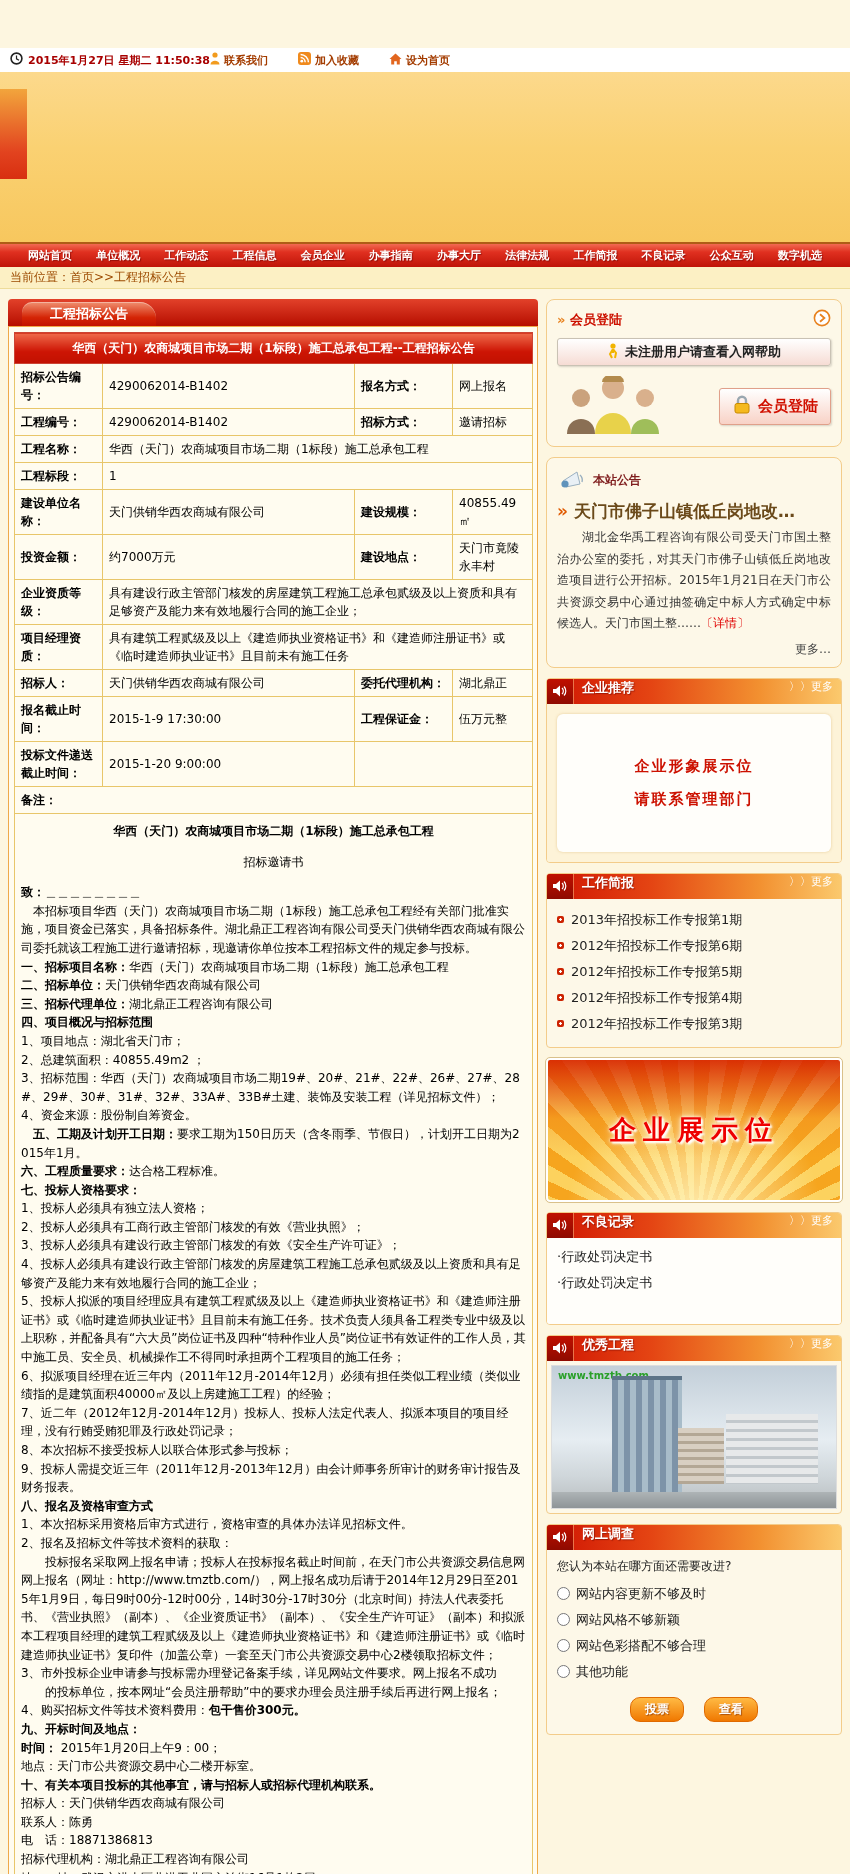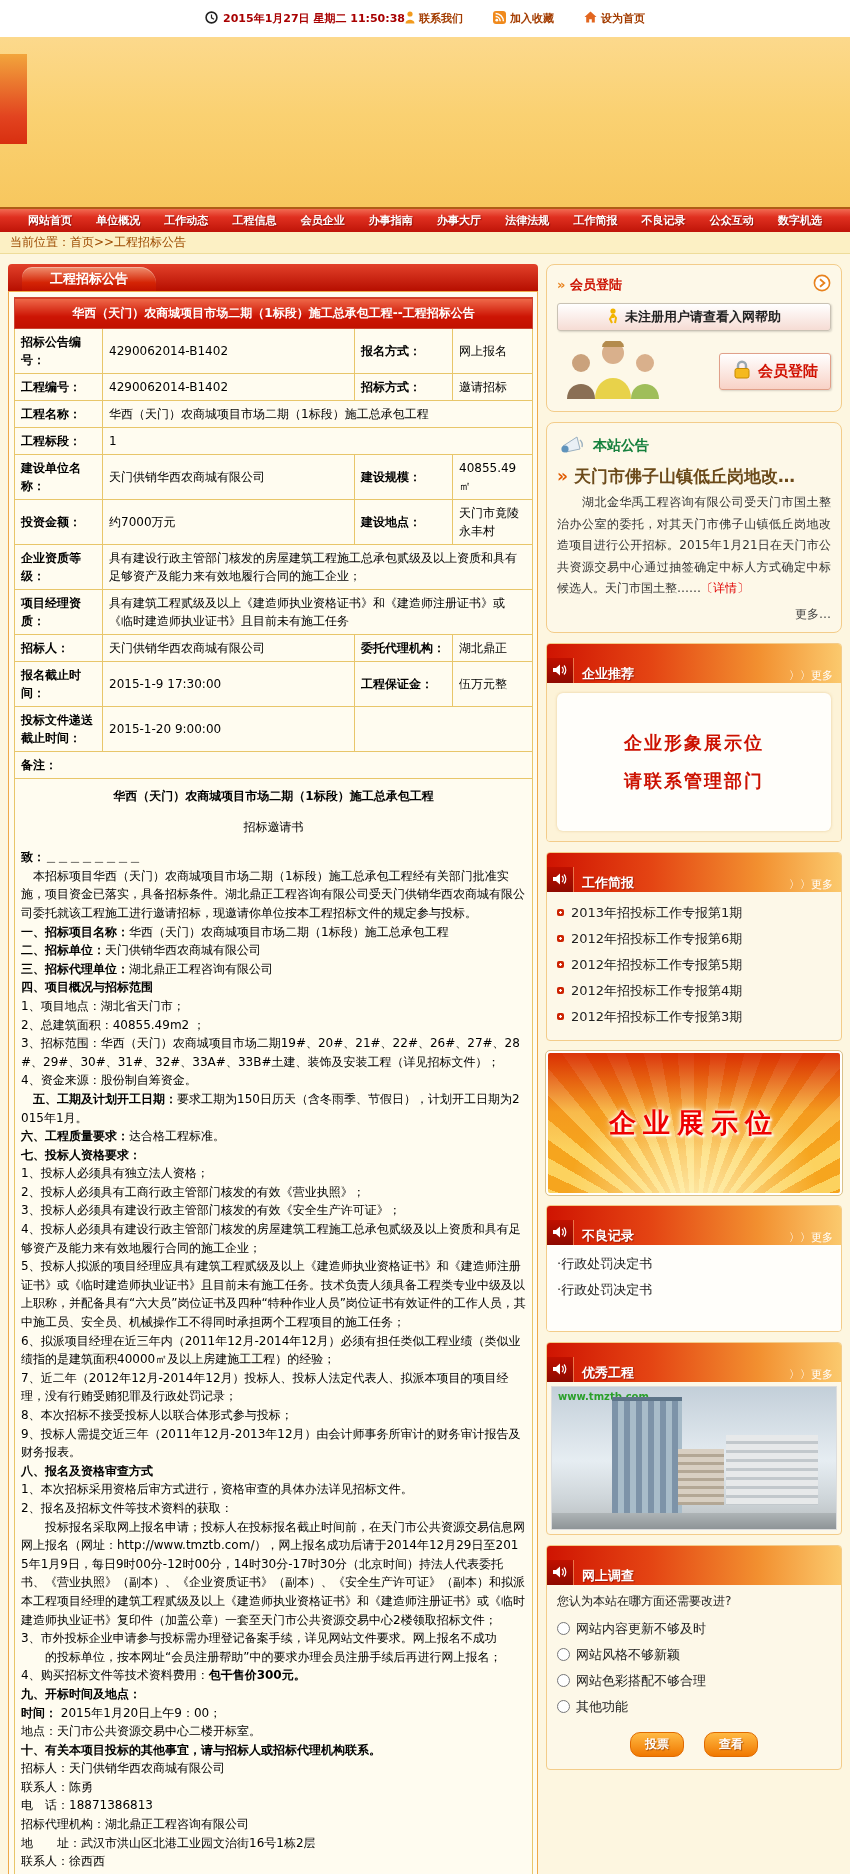--- a/index.html
+++ b/index.html
@@ -1,18 +1,18 @@
 <!DOCTYPE html>
 <html><head>
 <meta charset="utf-8">
 <style>
   html,body{margin:0;padding:0;}
   body{width:850px;background:#fdf6e0;font-family:"DejaVu Sans","Liberation Sans",sans-serif;font-size:12px;color:#000;}
   
-  .topbar{height:37px;background:#fff;display:flex;justify-content:center;align-items:center;padding:0 10px;font-size:11px;color:#a80000;}
+  .topbar{height:24px;background:#fff;display:flex;justify-content:flex-start;align-items:center;padding:0 10px;font-size:11px;color:#a80000;margin-top:48px;}
   .topbar-left{display:flex;align-items:center;gap:5px;font-weight:bold;}
   .topbar-right{display:flex;align-items:center;gap:30px;}
   .top-link{display:flex;align-items:center;gap:4px;color:#a33c00;cursor:pointer;font-weight:bold;}
   
   .banner{height:170px;background:linear-gradient(180deg,#fcd98c 0%,#fad172 45%,#f7c75e 100%);position:relative;border-bottom:2px solid #b05c16;}
   .banner-logo-frag{position:absolute;left:0;top:17px;width:27px;height:90px;background:linear-gradient(180deg,#f2a53c,#e2431f 70%,#d82f10);}
   
   .nav{height:23px;background:linear-gradient(180deg,#f26a52 0%,#e03020 35%,#bf1408 100%);display:flex;align-items:center;justify-content:space-between;padding:0 28px;}
   .nav-item{color:#fff;font-weight:bold;font-size:11px;text-shadow:1px 1px 1px rgba(110,0,0,.6);cursor:pointer;white-space:nowrap;}
   
@@ -37,34 +37,34 @@
   .ln b{font-weight:bold;}
   
   .sbox{border:1px solid #f3cc8a;border-radius:8px;background:#fdf8e8;padding:9px 10px;}
   .member-hd{display:flex;justify-content:space-between;align-items:center;margin-bottom:8px;}
   .member-title{color:#cc1100;font-weight:bold;font-size:13px;}
   .member-title .arr{color:#e8821e;}
   .help-btn{display:flex;align-items:center;gap:6px;justify-content:center;border:1px solid #c9c2b4;background:linear-gradient(180deg,#ffffff,#f6dcd4);border-radius:3px;height:26px;font-weight:bold;font-size:13px;color:#222;cursor:pointer;box-shadow:1px 1px 2px rgba(0,0,0,.15);}
   .member-row{display:flex;align-items:center;justify-content:space-between;margin-top:10px;}
   .login-btn{display:flex;align-items:center;gap:6px;border:1px solid #e0a08a;background:linear-gradient(180deg,#fff,#f8d2c6);border-radius:3px;padding:6px 12px;color:#d01000;font-weight:bold;font-size:15px;cursor:pointer;box-shadow:1px 1px 2px rgba(0,0,0,.15);}
   .notice-hd{display:flex;align-items:center;gap:8px;margin-bottom:6px;}
-  .notice-title{color:#15803d;font-weight:bold;font-size:14px;}
+  .notice-title{color:#7f1d1d;font-weight:bold;font-size:12px;}
   .notice-item{color:#6b4a1a;font-weight:bold;font-size:17px;margin:4px 0 4px;cursor:pointer;}
   .notice-item .arr{color:#e05a00;}
   .notice-body{color:#333;line-height:1.8;text-align:justify;font-size:12px;}
   .detail-link{color:#e00000;cursor:pointer;}
   .more-small{text-align:right;color:#444;margin-top:6px;cursor:pointer;}
   .sec{border:1px solid #f3cc8a;border-radius:4px;overflow:hidden;background:#fdf8e8;}
-  .sec-hd{height:39px;display:flex;align-items:flex-end;background:linear-gradient(90deg,#cf1402 0%,#e44413 35%,#f29030 72%,#fbc96d 100%);}
+  .sec-hd{height:25px;display:flex;align-items:flex-start;background:linear-gradient(90deg,#cf1402 0%,#e44413 35%,#f29030 72%,#fbc96d 100%);}
   .sec-ico{width:26px;height:25px;background:linear-gradient(180deg,#c01000,#8e0a00);display:flex;align-items:center;justify-content:center;flex:none;border-right:1px solid #e9764a;}
   .sec-title{color:#fff;font-weight:bold;font-size:13px;padding-left:8px;flex:1;text-shadow:1px 1px 1px rgba(100,0,0,.5);}
   .sec-more{color:#fff;font-size:11px;padding-right:8px;cursor:pointer;}
   .rec-body{padding:10px;background:#fdf3d8;}
   .rec-card{background:#fffefa;border-radius:6px;height:138px;display:flex;flex-direction:column;align-items:center;justify-content:center;gap:14px;box-shadow:0 0 3px rgba(200,150,60,.4);}
-  .rec-line{color:#cc1100;font-weight:bold;font-size:18px;letter-spacing:2px;}
+  .rec-line{color:#cc1100;font-weight:bold;font-size:15px;letter-spacing:2px;}
   .brief-body{padding:8px 6px 10px 10px;}
   .brief-item{display:flex;align-items:center;gap:7px;line-height:26px;color:#222;font-size:13px;cursor:pointer;}
   .sq-bullet{width:7px;height:7px;border-radius:2px;background:radial-gradient(circle at 50% 50%,#fff 0,#fff 1px,#cc2200 1.5px);flex:none;}
   .ad-banner{height:140px;border:2px solid #fff;border-radius:4px;outline:1px solid #d9c08a;display:flex;align-items:center;justify-content:center;
      background:linear-gradient(180deg,rgba(214,32,0,.88),rgba(240,130,30,.30) 42%,rgba(255,210,110,0) 70%),
         radial-gradient(ellipse at 50% 115%,rgba(255,244,190,.95),rgba(255,205,90,0) 62%),
         repeating-conic-gradient(from -90deg at 50% 135%,#f6a51e 0deg 5deg,#fcd25e 5deg 10deg);}
   .ad-text{color:#ee0000;font-weight:bold;font-size:27px;letter-spacing:7px;text-shadow:0 0 3px #fff,0 0 6px #fff,2px 2px 2px #fff;}
   .bad-body{background:#fffefa;padding:6px 10px 14px;}
   .bad-item{line-height:26px;color:#222;font-size:13px;cursor:pointer;}

